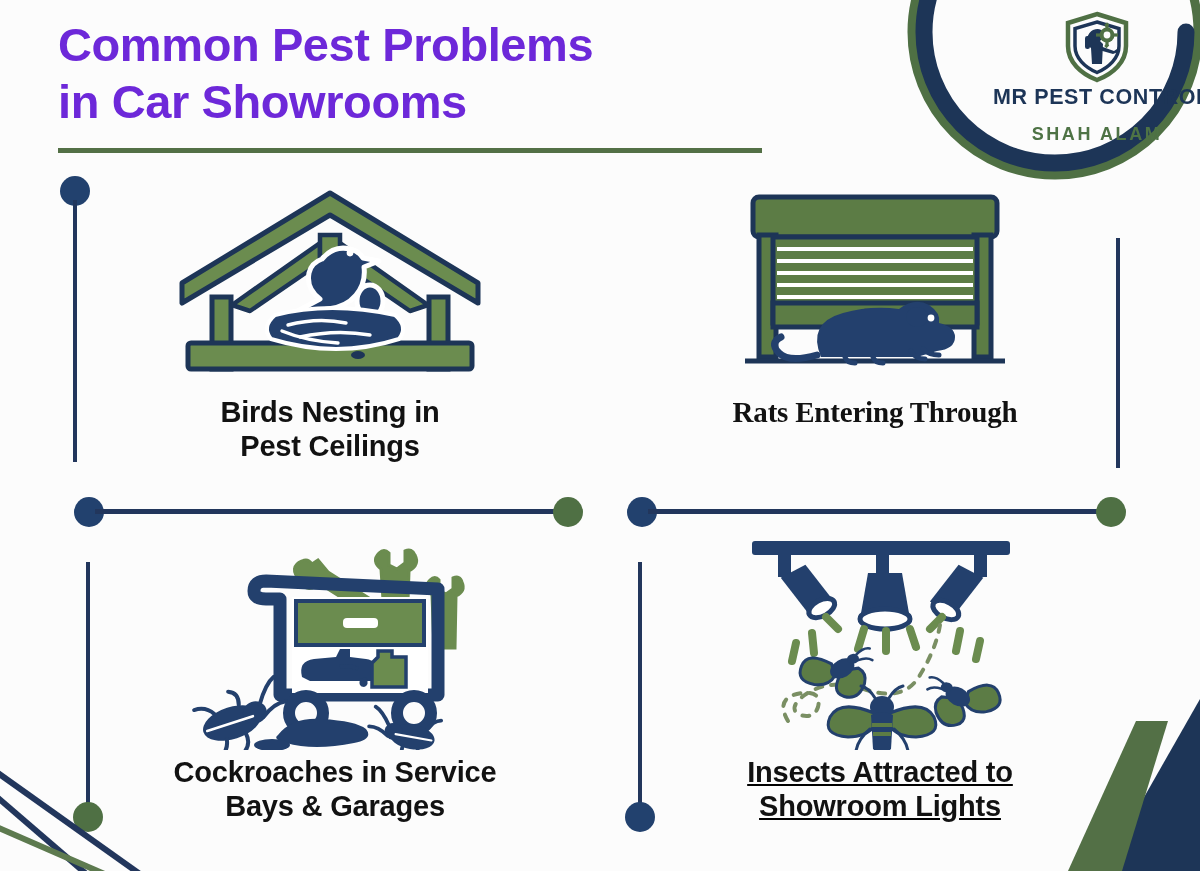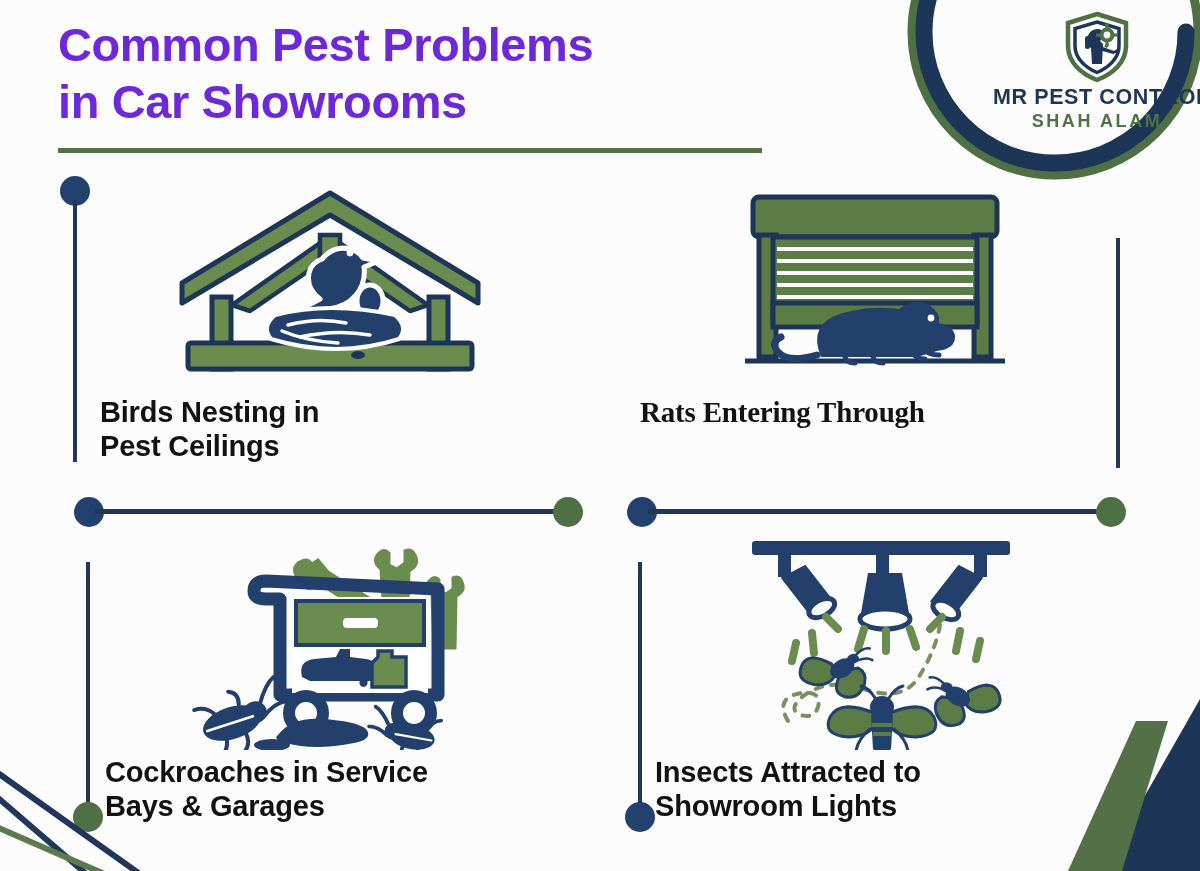--- a/index.html
+++ b/index.html
@@ -19,38 +19,38 @@
   .logo-wrap{position:absolute;left:905px;top:-118px;width:300px;height:300px;}
   .logo-ring{position:absolute;left:0;top:0;width:300px;height:300px;}
   .logo-inner{position:absolute;left:88px;top:128px;width:208px;height:160px;text-align:center;}
   .logo-shield{display:block;margin:0 auto;}
   .logo-name{
     font-size:21.5px;font-weight:700;letter-spacing:0.6px;
     color:#1d3557;margin-top:2px;line-height:1.05;white-space:nowrap;
   }
   .logo-sub{
     font-size:18px;font-weight:700;letter-spacing:2.6px;
-    color:#4e7345;margin-top:3px;line-height:1.05;white-space:nowrap;
+    color:#4e7345;margin-top:16px;line-height:1.05;white-space:nowrap;
   }
 
   
   .title{
     position:absolute;left:58px;top:16px;width:760px;
     font-size:47px;font-weight:700;line-height:1.22;
     color:#6d28d9;letter-spacing:-0.4px;
   }
   .title-rule{position:absolute;left:58px;top:148px;width:704px;height:5px;background:#537046;}
   .vline{position:absolute;width:4px;background:#22365c;}
   .hline{position:absolute;height:5px;background:#22365c;}
   .dot{position:absolute;border-radius:50%;}
   .dot-navy{background:#22416e;}
   .dot-green{background:#4f7044;}
 
   
-  .card{position:absolute;text-align:left;}
+  .card{position:absolute;text-align:center;}
   .card-icon{display:block;margin:0 auto;}
   .card-label{
     font-weight:700;color:#121212;line-height:1.17;
     font-size:29px;letter-spacing:-0.2px;margin-top:6px;
   }
   .card-label .ln{display:block;}
 </style>
 </head>
 <body>
 
@@ -252,21 +252,21 @@
           <path d="M18 -14 q6 -12 16 -14"></path>
         </g>
       </g>
     </svg>
     <div class="card-label">
       <span class="ln">Cockroaches in Service</span>
       <span class="ln">Bays &amp; Garages</span>
     </div>
   </div>
 
-  <div class="card" style="left:655px;top:535px;width:450px;">
+  <div class="card" style="left:655px;top:535px;width:450px;text-decoration:underline;">
     <svg class="card-icon" width="300" height="215" viewBox="0 0 300 215">
 
       <rect x="22" y="6" width="258" height="14" rx="3" fill="#23406d"></rect>
 
       <rect x="48" y="20" width="13" height="22" fill="#23406d"></rect>
       <rect x="146" y="20" width="13" height="20" fill="#23406d"></rect>
       <rect x="244" y="20" width="13" height="22" fill="#23406d"></rect>
 
       <g transform="translate(56,40) rotate(-28)">
         <path d="M-6 0 L22 0 L30 46 L2 46 Z" fill="#23406d"></path>

